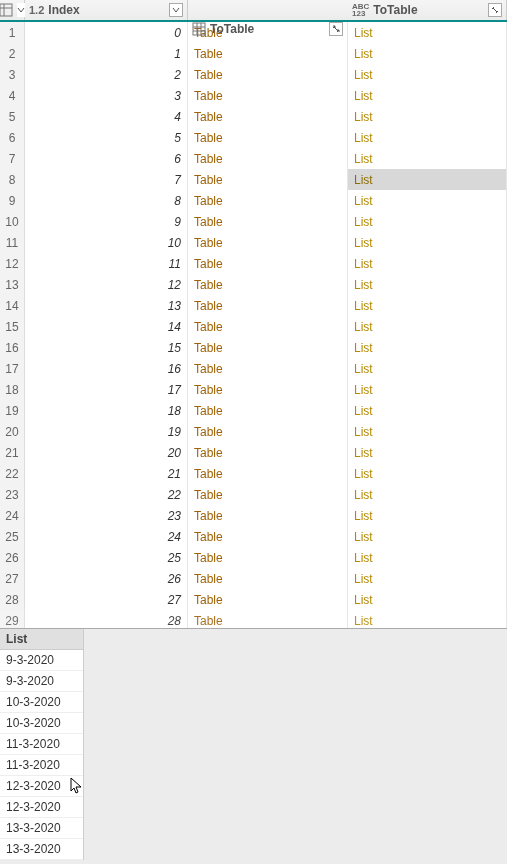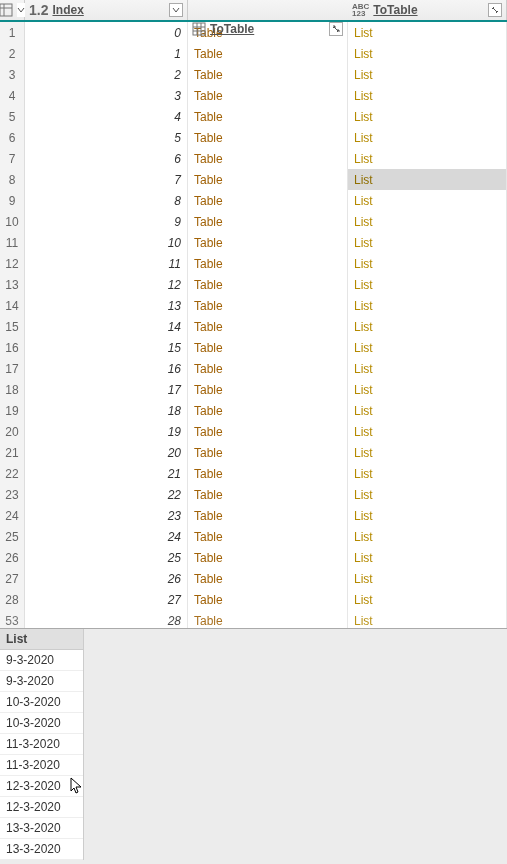--- a/index.html
+++ b/index.html
@@ -37,21 +37,21 @@
       border-right: 1px solid #ccc;
     }
     .col-index { width: 163px; }
     .col-totable { width: 160px; margin-top: 29px; }
     .col-filldown { flex: 1; }
     .type-icon {
       display: inline-flex; align-items: center; justify-content: center;
       margin-right: 4px;
     }
     .type-icon svg { width: 14px; height: 14px; }
-    .col-label { flex: 1; text-decoration: underline; }
+    .col-label { flex: 1; }
     .filter-btn {
       width: 14px; height: 14px; border:1px solid #aaa;
       background:#fff; display:flex;align-items:center;justify-content:center;
       cursor:pointer; margin-left:auto;
     }
     .filter-btn svg{width:8px;height:8px;}
     .expand-btn {
       width:14px;height:14px;border:1px solid #aaa;background:#fff;
       display:flex;align-items:center;justify-content:center;cursor:pointer;
       margin-left:auto;
@@ -120,21 +120,21 @@
             <line x1="5" y1="1" x2="5" y2="13" stroke="#777"></line>
           </svg>
       </span>
       <span class="filter-btn" style="border:none;">
         <svg viewBox="0 0 8 8">
             <path d="M1 2 L4 6 L7 2" fill="none" stroke="#555"></path>
           </svg>
       </span>
     </div>
     <div class="header-cell col-index">
-      <span class="type-icon" style="font-size:14px;color:#666;">1.2</span>
+      <span class="type-icon" style="font-size:11px;color:#666;">1.2</span>
       <span class="col-label">Index</span>
       <span class="filter-btn">
         <svg viewBox="0 0 8 8">
             <path d="M1 2 L4 6 L7 2" fill="none" stroke="#555"></path>
           </svg>
       </span>
     </div>
     <div class="header-cell col-totable">
       <span class="type-icon">
         <svg viewBox="0 0 14 14">
@@ -328,21 +328,21 @@
         <div class="cell c-totable">Table</div>
         <div class="cell c-filldown">List</div>
       </div>
       <div class="data-row">
         <div class="rownum">28</div>
         <div class="cell c-index">27</div>
         <div class="cell c-totable">Table</div>
         <div class="cell c-filldown">List</div>
       </div>
       <div class="data-row partial-row">
-        <div class="rownum">53</div>
+        <div class="rownum">29</div>
         <div class="cell c-index">28</div>
         <div class="cell c-totable">Table</div>
         <div class="cell c-filldown">List</div>
       </div>
     </div>
 
 </div>
 
 <div class="preview-area">
   <div class="preview-header">List</div>

